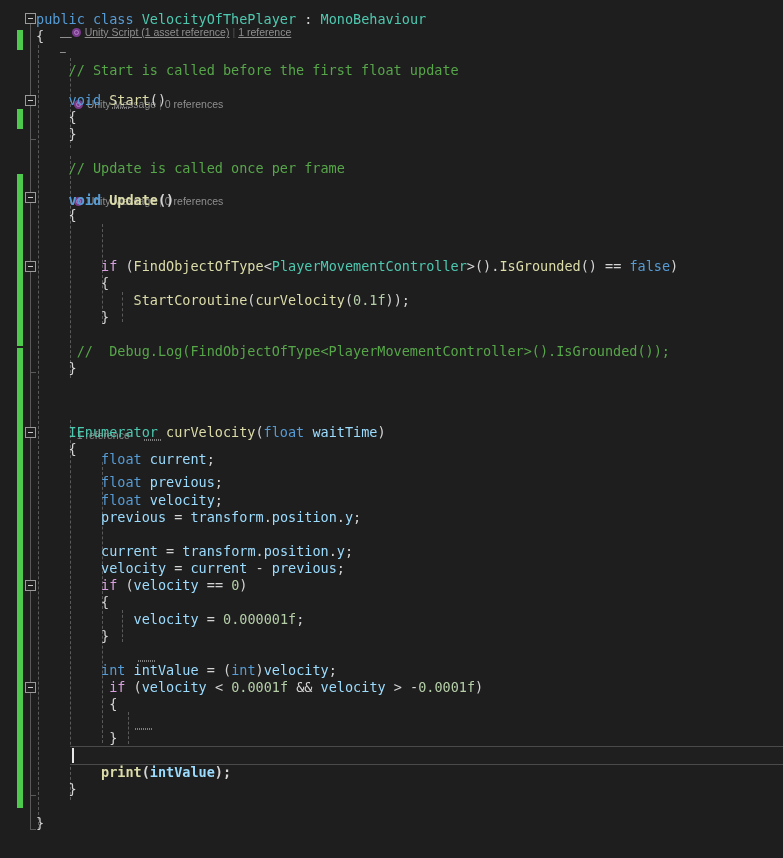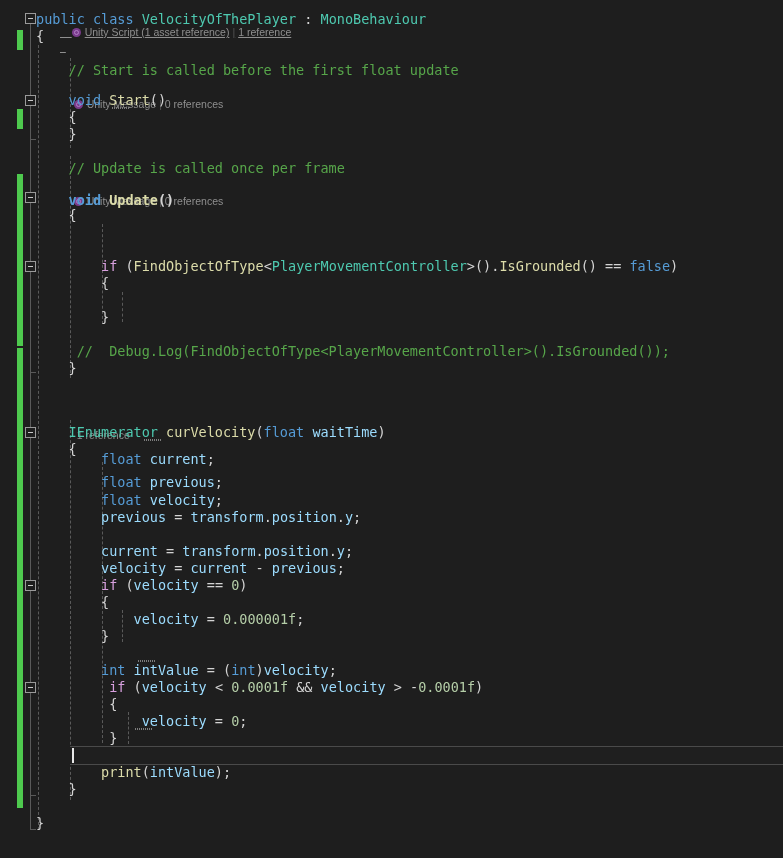--- a/index.html
+++ b/index.html
@@ -233,20 +233,21 @@
     <div class="line" style="left:36px;top:160px;"><span class="cmt">    // Update is called once per frame</span></div>
 
     <div class="line" style="left:36px;top:192px;font-weight:bold;">    <span class="kw">void</span> <span class="fn">Update</span><span class="punc">()</span></div>
 
     <div class="line" style="left:36px;top:207px;">    <span class="brace">{</span></div>
 
     <div class="line" style="left:36px;top:258px;">        <span class="ctrl">if</span> <span class="punc">(</span><span class="fn">FindObjectOfType</span><span class="punc">&lt;</span><span class="type">PlayerMovementController</span><span class="punc">&gt;()</span><span class="punc">.</span><span class="fn">IsGrounded</span><span class="punc">()</span> <span class="punc">==</span> <span class="kw">false</span><span class="punc">)</span></div>
 
     <div class="line" style="left:36px;top:275px;">        <span class="brace">{</span></div>
 
+    <div class="line" style="left:36px;top:292px;">            <span class="fn">StartCoroutine</span><span class="punc">(</span><span class="fn">curVelocity</span><span class="punc">(</span><span class="num">0.1f</span><span class="punc">));</span></div>
 
     <div class="line" style="left:36px;top:309px;">        <span class="brace">}</span></div>
 
     <div class="line" style="left:36px;top:343px;"><span class="cmt">     //  Debug.Log(FindObjectOfType&lt;PlayerMovementController&gt;().IsGrounded());</span></div>
 
     <div class="line" style="left:36px;top:360px;">    <span class="brace">}</span></div>
 
     <div class="line" style="left:36px;top:424px;">    <span class="type">IEnumerator</span> <span class="fn">curVelocity</span><span class="punc">(</span><span class="kw">float</span> <span class="id">waitTime</span><span class="punc">)</span></div>
 
     <div class="line" style="left:36px;top:441px;">    <span class="brace">{</span></div>
@@ -272,25 +273,24 @@
 
     <div class="line" style="left:36px;top:628px;">        <span class="brace">}</span></div>
 
 
     <div class="line" style="left:36px;top:662px;">        <span class="kw">int</span> <span class="id">intValue</span> <span class="punc">=</span> <span class="punc">(</span><span class="kw">int</span><span class="punc">)</span><span class="id">velocity</span><span class="punc">;</span></div>
 
     <div class="line" style="left:36px;top:679px;">         <span class="ctrl">if</span> <span class="punc">(</span><span class="id">velocity</span> <span class="punc">&lt;</span> <span class="num">0.0001f</span> <span class="punc">&amp;&amp;</span> <span class="id">velocity</span> <span class="punc">&gt;</span> <span class="punc">-</span><span class="num">0.0001f</span><span class="punc">)</span></div>
 
     <div class="line" style="left:36px;top:696px;">         <span class="brace">{</span></div>
 
-    <div class="line" style="left:36px;top:713px;">             <span class="id">velocity</span> <span class="punc">=</span> <span class="num">0</span><span class="punc">;</span></div>
 
     <div class="line" style="left:36px;top:730px;">         <span class="brace">}</span></div>
 
-    <div class="line" style="left:36px;top:764px;">        <span class="fn">print</span><span class="punc">(</span><span class="id">intValue</span><span class="punc">);</span></div>
+    <div class="line" style="left:36px;top:764px;font-weight:bold;">        <span class="fn">print</span><span class="punc">(</span><span class="id">intValue</span><span class="punc">);</span></div>
 
     <div class="line" style="left:36px;top:781px;">    <span class="brace">}</span></div>
 
     <div class="line" style="left:36px;top:815px;"><span class="brace">}</span></div>
   </div>
 
   <div class="dotted-hint" style="left:112px;top:107px;width:18px;"></div>
   <div class="dotted-hint" style="left:144px;top:439px;width:18px;"></div>
   <div class="dotted-hint" style="left:138px;top:660px;width:18px;"></div>
   <div class="dotted-hint" style="left:135px;top:728px;width:18px;"></div>

